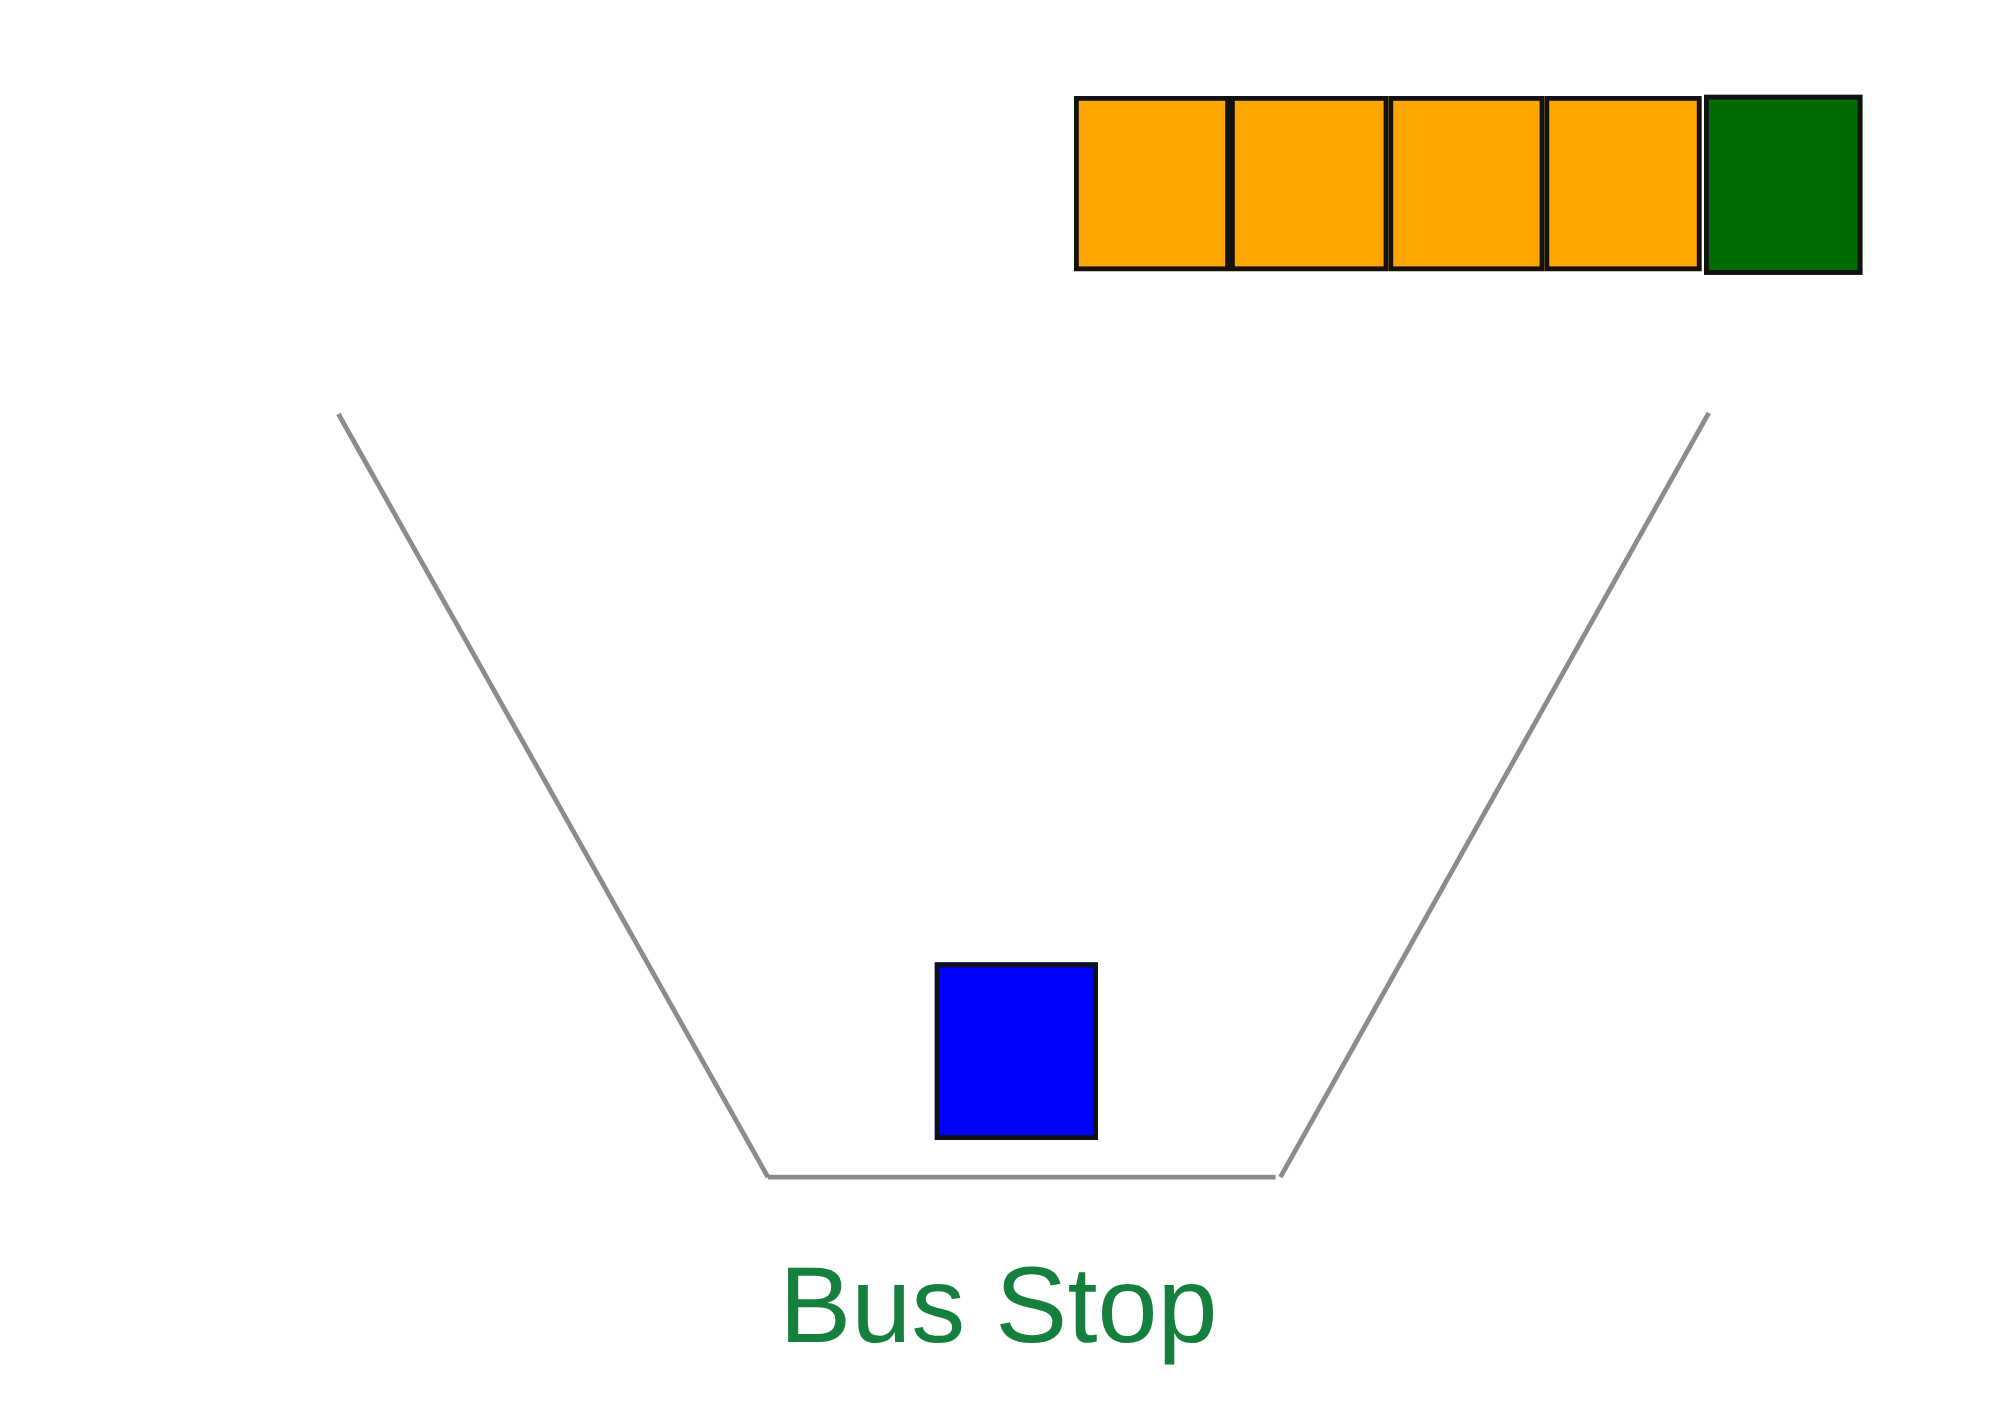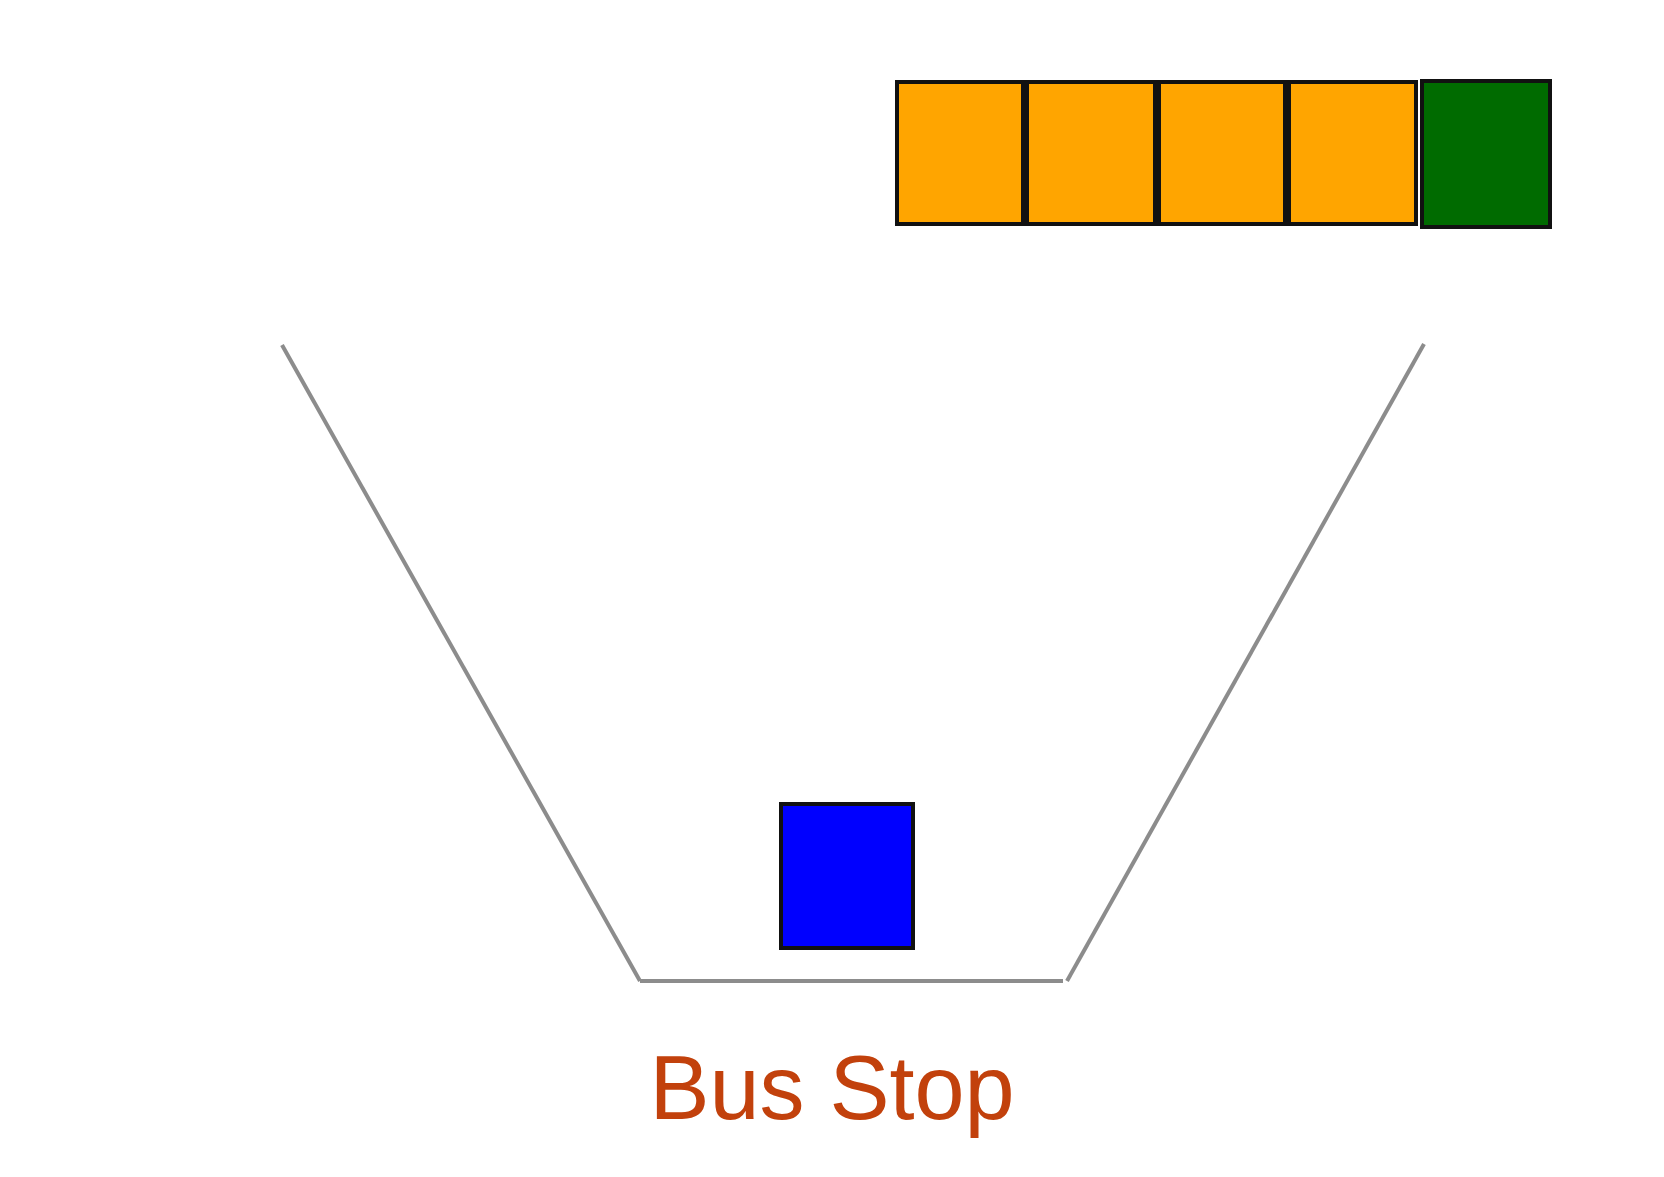--- a/index.html
+++ b/index.html
@@ -1,19 +1,19 @@
 <!DOCTYPE html>
 <html><head>
   <meta charset="utf-8">
   <style>
     html, body { margin: 0; padding: 0; background: #ffffff; }
     body { width: 1664px; height: 1177px; position: relative; overflow: hidden; font-family: "Liberation Sans", sans-serif; }
     #diagram { position: absolute; left: 0; top: 0; width: 1664px; height: 1177px; }
     .box { position: absolute; box-sizing: border-box; border: 4px solid #111111; }
-    .label { position: absolute; left: 0; width: 1664px; text-align: center; top: 1040px; font-size: 90px; line-height: 96px; color: #c2410c; font-family: "Liberation Sans", sans-serif; }
+    .label { position: absolute; left: 0; width: 1664px; text-align: center; top: 1040px; font-size: 90px; line-height: 96px; color: #15803d; font-family: "Liberation Sans", sans-serif; }
   </style>
 </head>
 <body>
 
 <div id="diagram">
   <svg id="road-svg" width="1664" height="1177" style="position:absolute;left:0;top:0;">
     <line id="left-line" stroke="#8C8C8C" stroke-width="4" x1="282" y1="345" x2="640" y2="981"></line>
     <line id="bottom-line" stroke="#8C8C8C" stroke-width="4" x1="640" y1="981" x2="1063" y2="981"></line>
     <line id="right-line" stroke="#8C8C8C" stroke-width="4" x1="1067" y1="981" x2="1424" y2="344"></line>
   </svg>

